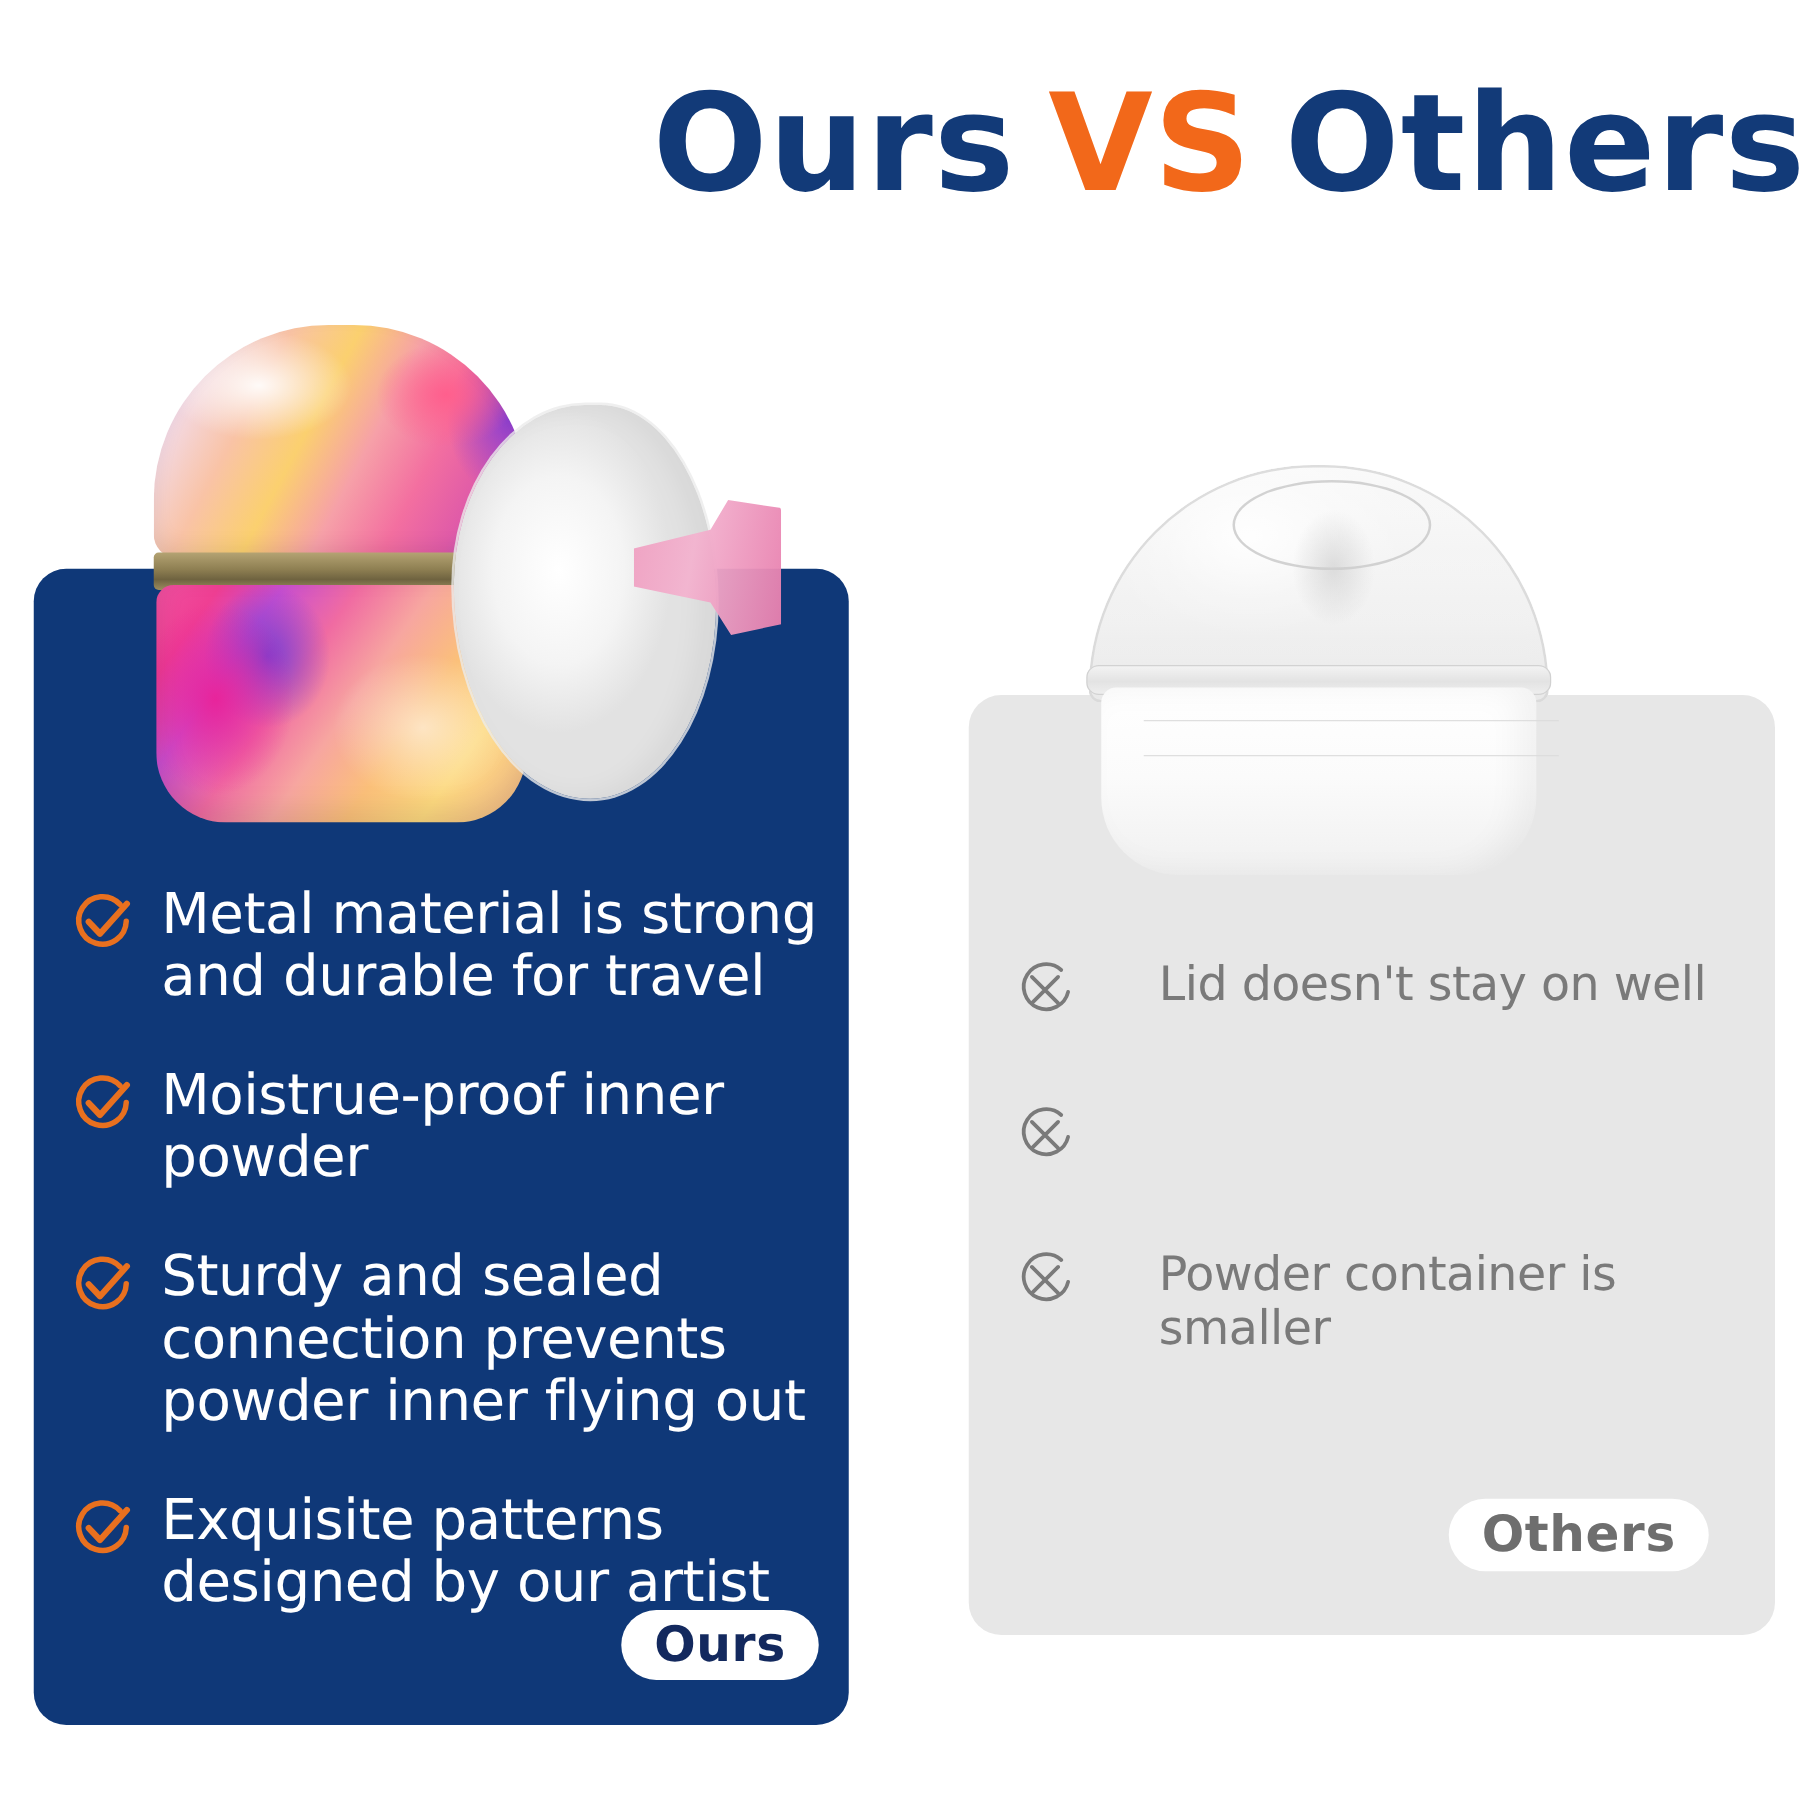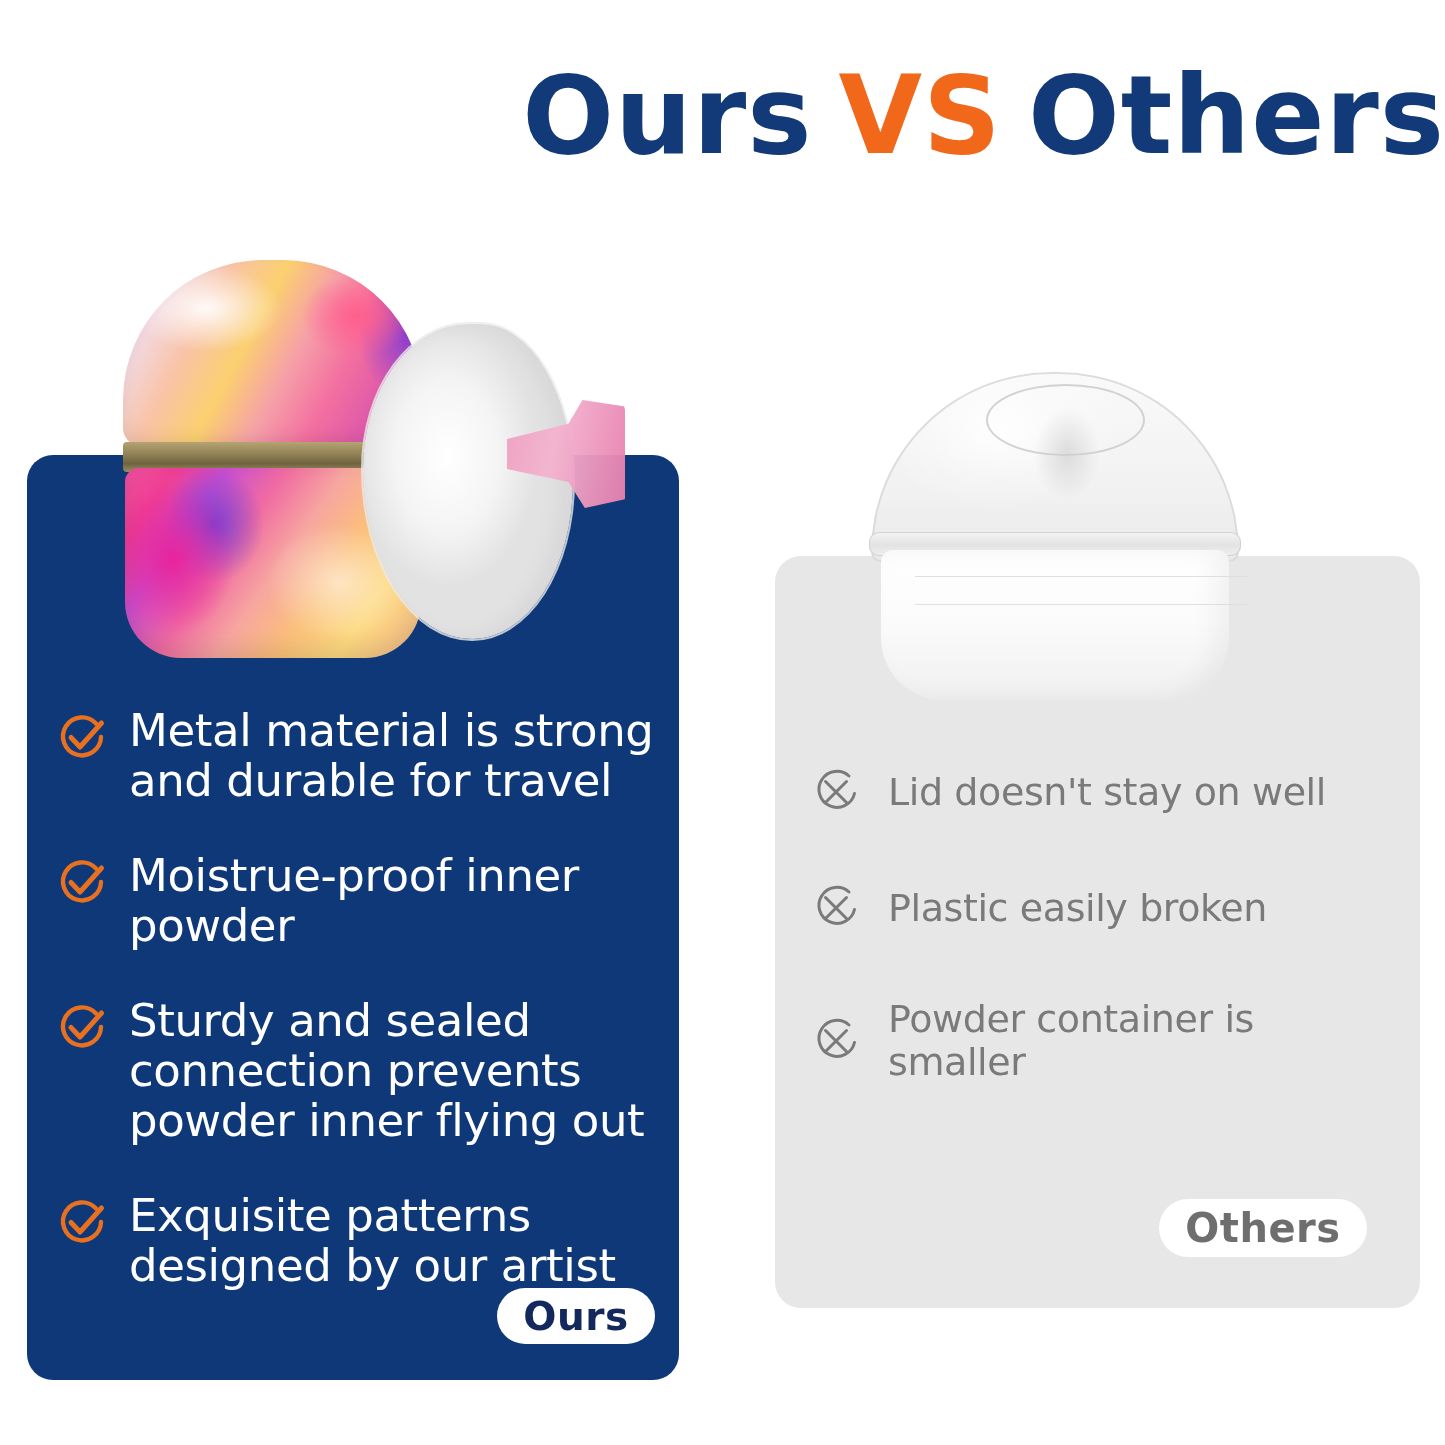--- a/index.html
+++ b/index.html
@@ -234,22 +234,22 @@
   }
 
   .list-others {
     position: absolute;
     left: 810px;
     top: 766px;
     width: 590px;
   }
   .li-o {
     display: flex;
-    align-items: center;
     margin-bottom: 64px;
+    gap: 39px;
   }
   .li-o:last-child { margin-bottom: 0; }
   .li-o .ico {
     flex: 0 0 auto;
     width: 52px;
     height: 52px;
     margin-right: 26px;
   }
   .li-o .txt {
     font-family: "DejaVu Sans", sans-serif;
@@ -381,21 +381,20 @@
       <span class="txt">Lid doesn't stay on well</span>
     </div>
 
     <div class="li-o">
       <span class="ico">
         <svg viewBox="0 0 52 52" width="52" height="52">
           <path d="M39 10 A18 18 0 1 0 44.5 27.5" fill="none" stroke="#7A7A7A" stroke-width="3" stroke-linecap="round"></path>
           <path d="M15.5 15.5 L36.5 36.5 M36.5 15.5 L15.5 36.5" fill="none" stroke="#7A7A7A" stroke-width="3" stroke-linecap="round"></path>
         </svg>
       </span>
-      <span class="txt">Plastic easily broken</span>
     </div>
 
     <div class="li-o">
       <span class="ico">
         <svg viewBox="0 0 52 52" width="52" height="52">
           <path d="M39 10 A18 18 0 1 0 44.5 27.5" fill="none" stroke="#7A7A7A" stroke-width="3" stroke-linecap="round"></path>
           <path d="M15.5 15.5 L36.5 36.5 M36.5 15.5 L15.5 36.5" fill="none" stroke="#7A7A7A" stroke-width="3" stroke-linecap="round"></path>
         </svg>
       </span>
       <span class="txt">Powder container is smaller</span>

